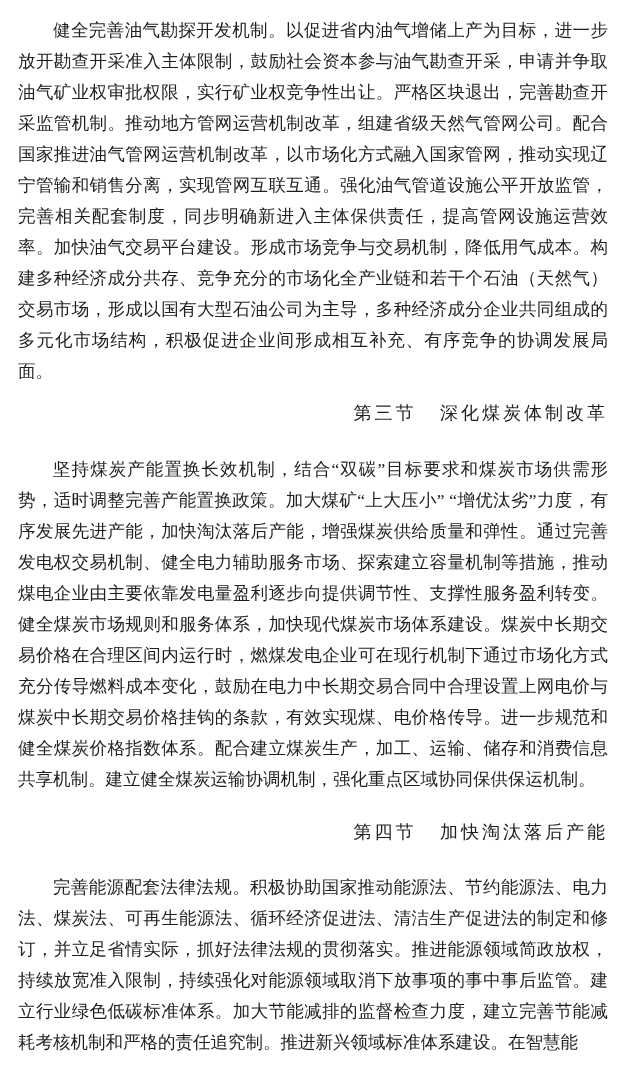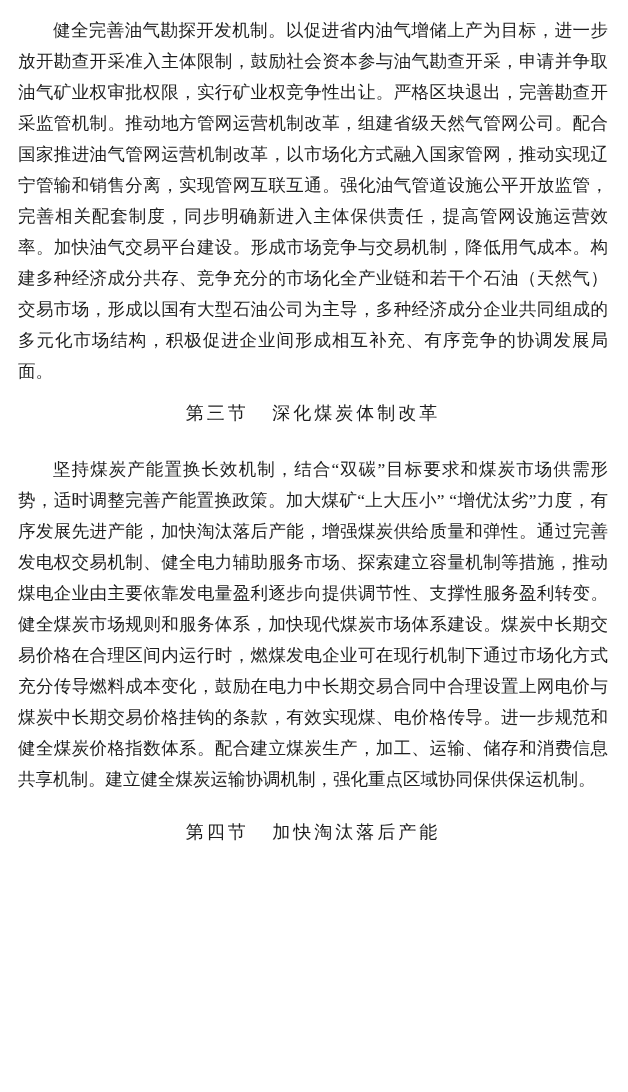--- a/index.html
+++ b/index.html
@@ -23,21 +23,21 @@
   }
   .para {
     margin: 0;
     text-indent: 2em;
     word-break: break-all;
   }
   .heading {
     margin: 11px 0 25px 0;
     font-size: 18px;
     font-weight: 400;
-    text-align: center;
+    text-align: right;
     text-indent: 0;
     letter-spacing: 3px;
     white-space: nowrap;
   }
   .heading.heading-4 {
     margin: 22px 0 24px 0;
   }
   .hgap {
     display: inline-block;
     width: 1.3em;
@@ -49,14 +49,15 @@
 <div class="page">
 
   <p class="para">健全完善油气勘探开发机制。以促进省内油气增储上产为目标，进一步放开勘查开采准入主体限制，鼓励社会资本参与油气勘查开采，申请并争取油气矿业权审批权限，实行矿业权竞争性出让。严格区块退出，完善勘查开采监管机制。推动地方管网运营机制改革，组建省级天然气管网公司。配合国家推进油气管网运营机制改革，以市场化方式融入国家管网，推动实现辽宁管输和销售分离，实现管网互联互通。强化油气管道设施公平开放监管，完善相关配套制度，同步明确新进入主体保供责任，提高管网设施运营效率。加快油气交易平台建设。形成市场竞争与交易机制，降低用气成本。构建多种经济成分共存、竞争充分的市场化全产业链和若干个石油（天然气）交易市场，形成以国有大型石油公司为主导，多种经济成分企业共同组成的多元化市场结构，积极促进企业间形成相互补充、有序竞争的协调发展局面。</p>
 
   <h2 class="heading heading-3"><span>第三节</span><span class="hgap"></span><span>深化煤炭体制改革</span></h2>
 
   <p class="para">坚持煤炭产能置换长效机制，结合“双碳”目标要求和煤炭市场供需形势，适时调整完善产能置换政策。加大煤矿“上大压小” “增优汰劣”力度，有序发展先进产能，加快淘汰落后产能，增强煤炭供给质量和弹性。通过完善发电权交易机制、健全电力辅助服务市场、探索建立容量机制等措施，推动煤电企业由主要依靠发电量盈利逐步向提供调节性、支撑性服务盈利转变。健全煤炭市场规则和服务体系，加快现代煤炭市场体系建设。煤炭中长期交易价格在合理区间内运行时，燃煤发电企业可在现行机制下通过市场化方式充分传导燃料成本变化，鼓励在电力中长期交易合同中合理设置上网电价与煤炭中长期交易价格挂钩的条款，有效实现煤、电价格传导。进一步规范和健全煤炭价格指数体系。配合建立煤炭生产，加工、运输、储存和消费信息共享机制。建立健全煤炭运输协调机制，强化重点区域协同保供保运机制。</p>
 
   <h2 class="heading heading-4"><span>第四节</span><span class="hgap"></span><span>加快淘汰落后产能</span></h2>
 
+  <p class="para">完善能源配套法律法规。积极协助国家推动能源法、节约能源法、电力法、煤炭法、可再生能源法、循环经济促进法、清洁生产促进法的制定和修订，并立足省情实际，抓好法律法规的贯彻落实。推进能源领域简政放权，持续放宽准入限制，持续强化对能源领域取消下放事项的事中事后监管。建立行业绿色低碳标准体系。加大节能减排的监督检查力度，建立完善节能减耗考核机制和严格的责任追究制。推进新兴领域标准体系建设。在智慧能</p>
 
 </div>
 
 </body></html>

